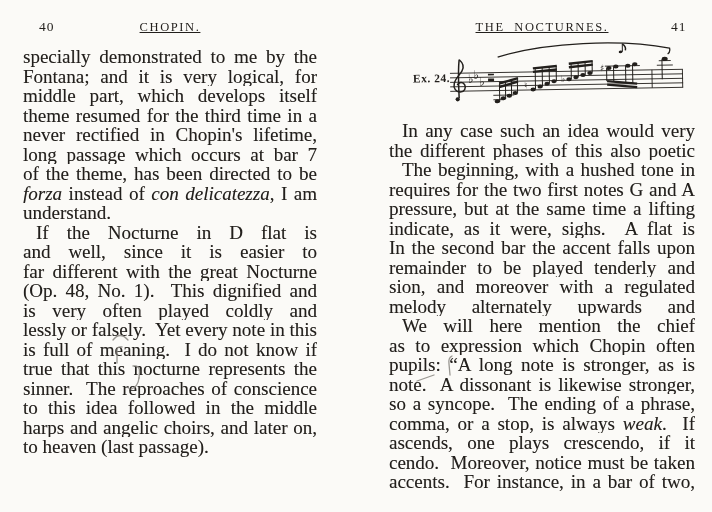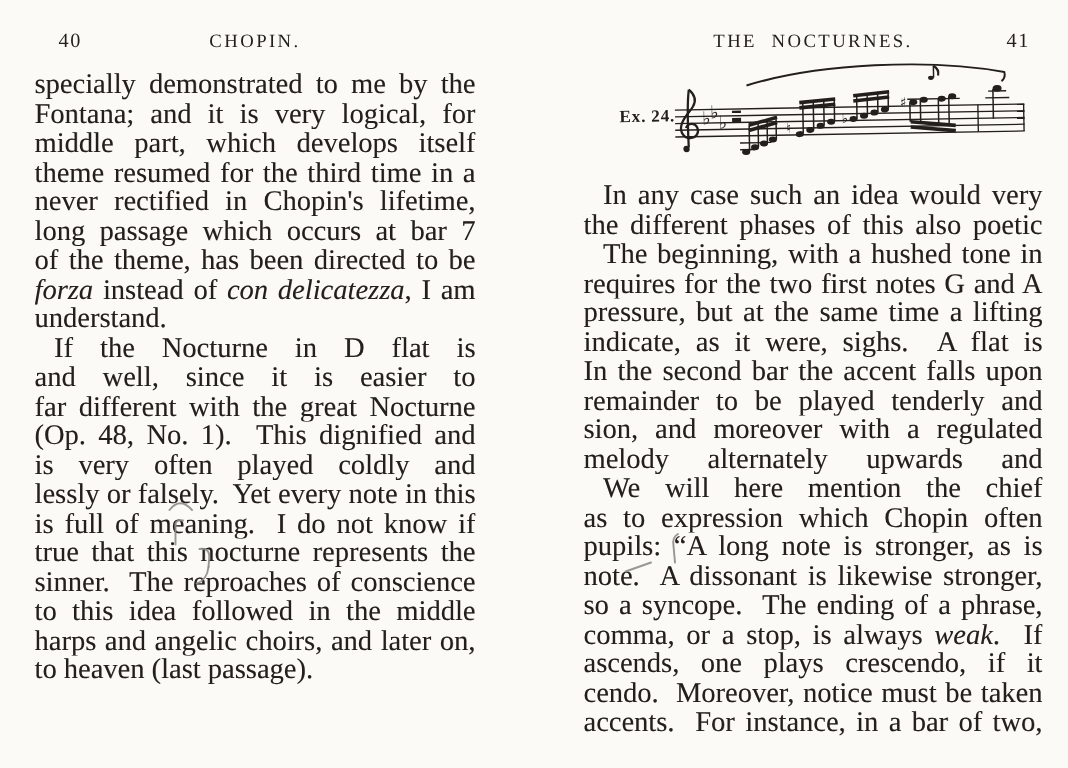--- a/index.html
+++ b/index.html
@@ -4,21 +4,21 @@
 <style>
   html,body{margin:0;padding:0;}
   body{
     width:712px;height:512px;position:relative;overflow:hidden;
     background:var(--paper,#fbfaf7);
     font-family:"Liberation Serif", serif;
     color:var(--ink,#221f1c);
   }
   .running-head{
     position:absolute;top:20px;font-size:12.5px;letter-spacing:1.6px;
-    word-spacing:5px;text-align:center;color:var(--ink);
+    word-spacing:5px;text-align:center;color:var(--ink);text-decoration:underline;
   }
   .page-num{position:absolute;top:19px;font-size:13.5px;letter-spacing:1px;}
   .textblock{position:absolute;}
   .line{
     height:19.5px;line-height:19.5px;font-size:19px;
     text-align:justify;text-align-last:justify;
     white-space:normal;overflow:hidden;
     text-shadow:0.2px 0.2px 0.35px rgba(40,34,28,0.38);
   }
   .line.end{text-align-last:left;}

